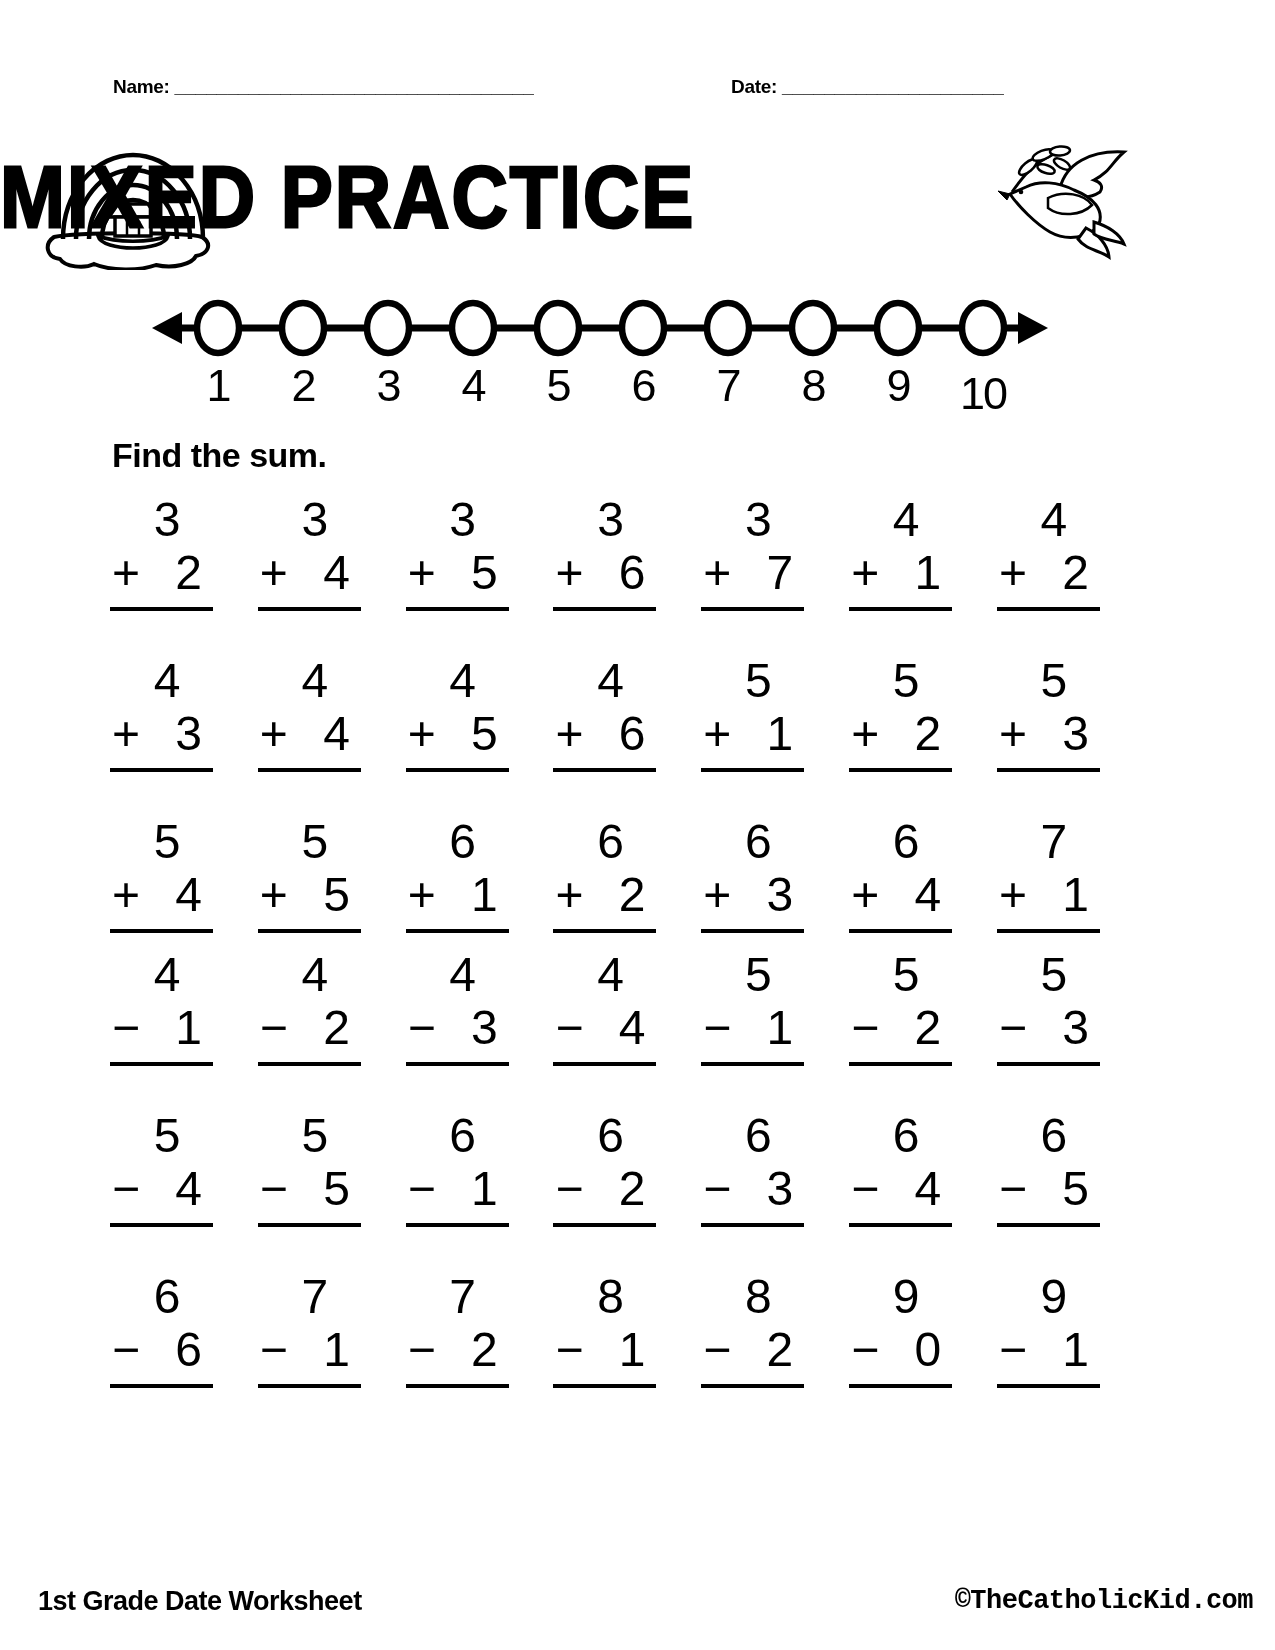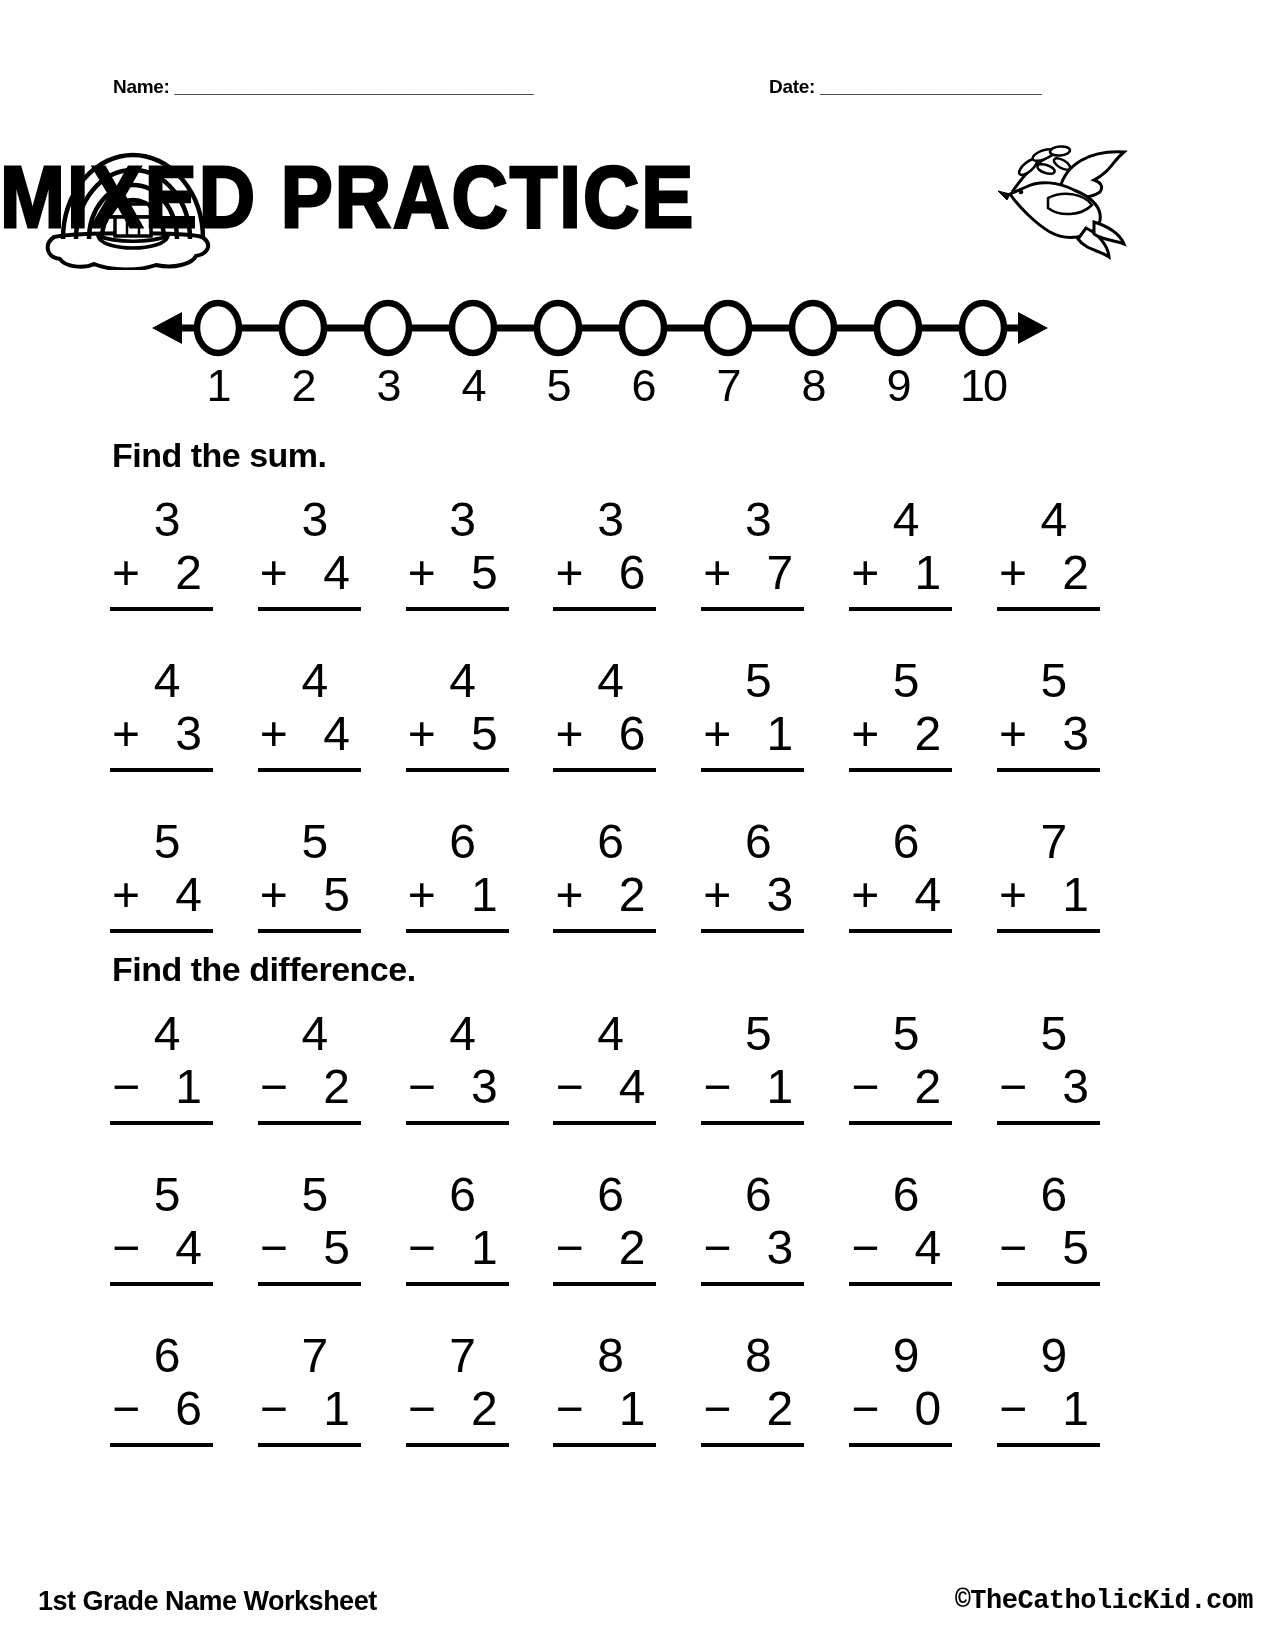--- a/index.html
+++ b/index.html
@@ -49,21 +49,21 @@
   .f-left{left:38px;}
   .f-right{right:22px;font-family:Liberation Mono, monospace;}
 </style>
 </head>
 <body>
 
 <div class="abs hdr" style="left:113px;top:76px;">
   <span>Name:</span>
   <span class="blank">__________________________________</span>
 </div>
-<div class="abs hdr" style="left:769px;top:76px;">
+<div class="abs hdr" style="left:731px;top:76px;">
   <span>Date:</span>
   <span class="blank">_____________________</span>
 </div>
 
 <div class="abs art" style="left:38px;top:140px;">
   <svg width="188" height="130" viewBox="0 0 188 130" fill="none" stroke="#000">
 
     <path d="M16,97 C6,104 8,117 22,119 C27,127 46,129 56,124 C72,131 102,131 118,125 C136,129 154,124 158,116 C170,114 175,104 164,97 C150,92 38,92 16,97 Z" fill="#fff" stroke-width="4"></path>
 
     <path d="M25,99 A70,84 0 0 1 165,99" stroke-width="4.5"></path>
@@ -132,21 +132,21 @@
 <div class="abs nl-labels">
     <span class="nl-num" style="left: 68px;">1</span>
     <span class="nl-num" style="left: 153px;">2</span>
     <span class="nl-num" style="left: 238px;">3</span>
     <span class="nl-num" style="left: 323px;">4</span>
     <span class="nl-num" style="left: 408px;">5</span>
     <span class="nl-num" style="left: 493px;">6</span>
     <span class="nl-num" style="left: 578px;">7</span>
     <span class="nl-num" style="left: 663px;">8</span>
     <span class="nl-num" style="left: 748px;">9</span>
-    <span class="nl-num" style="left: 833px;">10</span>
+    <span class="nl-num" style="left: 833px; margin-top: 8px;">10</span>
   </div>
 
 <div class="abs section sec-sum">
   <div class="sec-heading">Find the sum.</div>
 <div class="prob-row">
       <div class="problem">
         <div class="p-top">3</div>
         <div class="p-bottom">
           <span>+</span>
           <span>2</span>
@@ -314,21 +314,20 @@
         <div class="p-bottom">
           <span>+</span>
           <span>1</span>
         </div>
         <div class="answer-space"></div>
       </div>
     </div>
   </div>
 
 <div class="abs section sec-diff">
-  <div class="sec-heading">Find the difference.</div>
 <div class="prob-row">
       <div class="problem">
         <div class="p-top">4</div>
         <div class="p-bottom">
           <span>−</span>
           <span>1</span>
         </div>
         <div class="answer-space"></div>
       </div>
       <div class="problem">
@@ -491,14 +490,14 @@
         <div class="p-top">9</div>
         <div class="p-bottom">
           <span>−</span>
           <span>1</span>
         </div>
         <div class="answer-space"></div>
       </div>
     </div>
   </div>
 
-<div class="abs footer f-left">1st Grade Name Worksheet</div>
+<div class="abs footer f-left">1st Grade Date Worksheet</div>
 <div class="abs footer f-right">©TheCatholicKid.com</div>
 
 </body></html>

